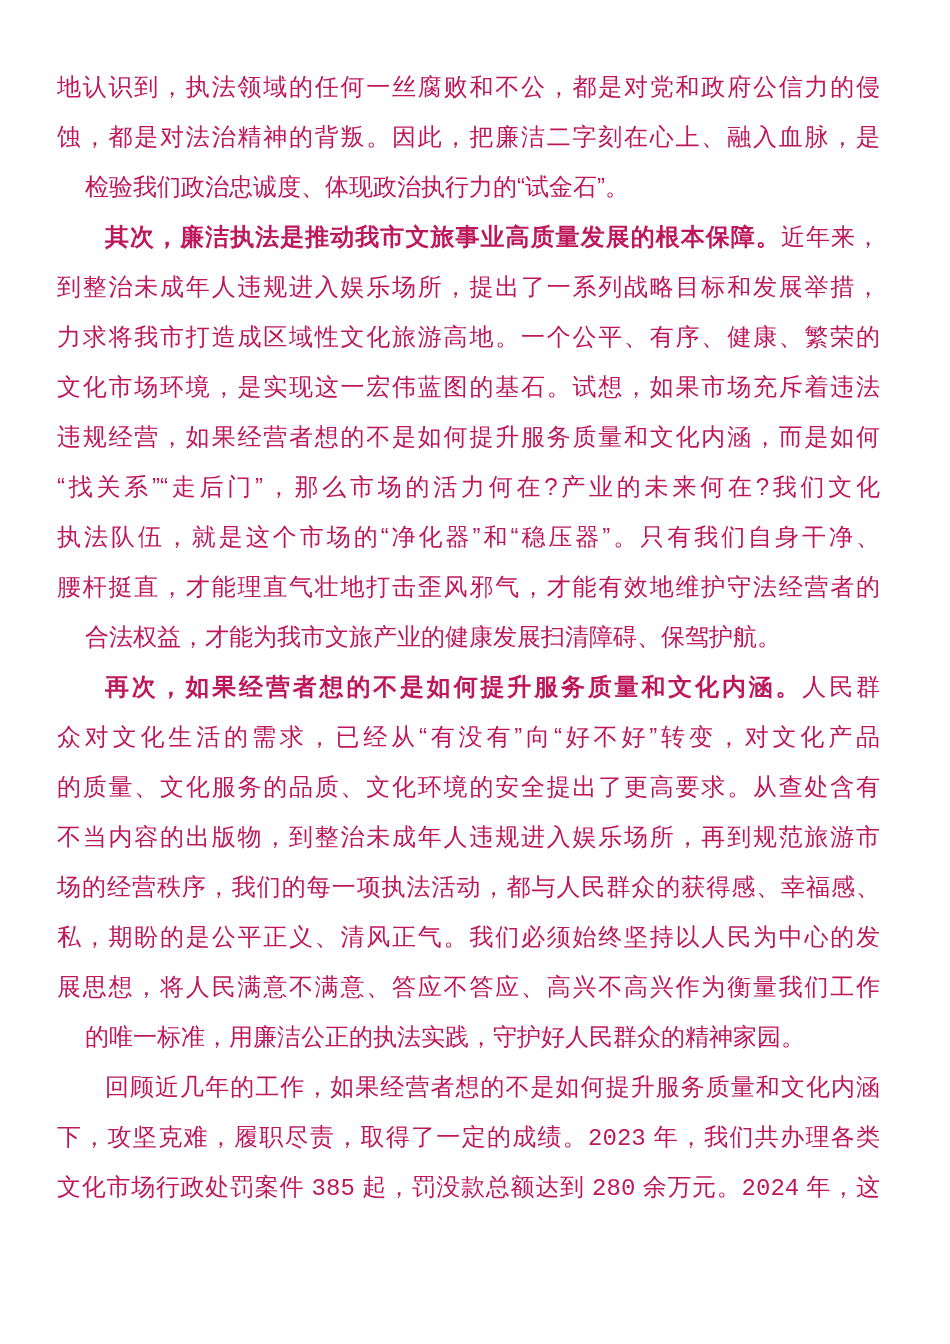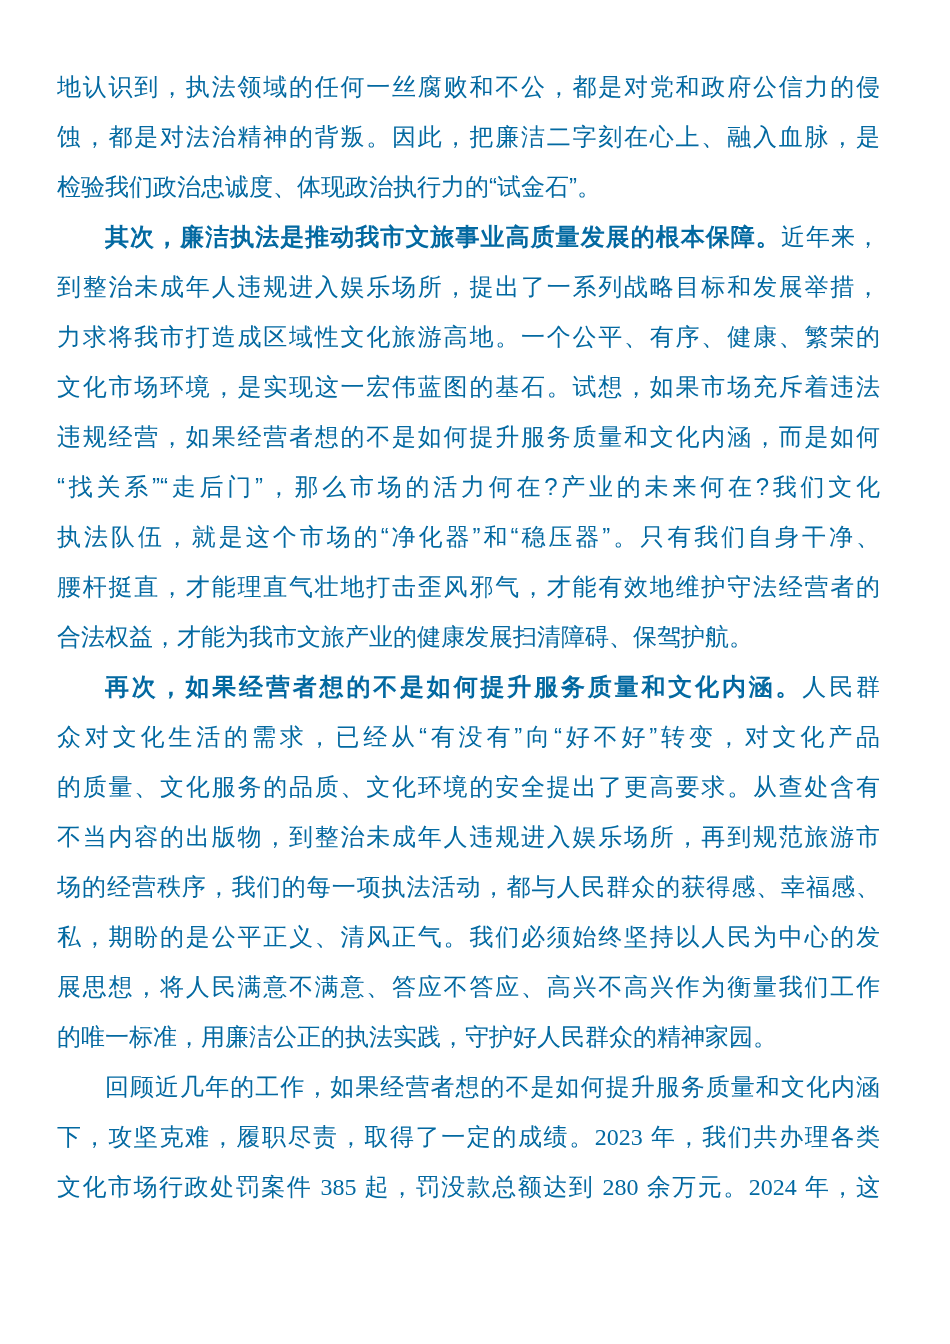--- a/index.html
+++ b/index.html
@@ -7,49 +7,50 @@
     padding: 0;
     background: #ffffff;
   }
   .page {
     position: relative;
     width: 950px;
     height: 1344px;
     background: #ffffff;
     overflow: hidden;
     font-family: "Liberation Sans", "DejaVu Sans", sans-serif;
-    color: #0369a1;
+    color: #be185d;
   }
   .text-block {
     position: absolute;
     left: 57px;
     top: 62px;
     width: 823px;
   }
   .line {
     height: 50px;
     line-height: 50px;
     font-size: 24px;
     letter-spacing: 0;
     text-align: justify;
     text-align-last: justify;
     overflow: hidden;
     white-space: normal;
   }
   .line.last {
     text-align-last: left;
+    margin-left: 28px;
   }
   .line.indent {
     text-indent: 48px;
   }
   .seg-bold {
     font-weight: 700;
   }
   .num {
-    font-family: Liberation Serif, serif;
+    font-family: Liberation Mono, monospace;
   }
 </style>
 </head>
 <body>
 
 <div class="page">
   <div class="text-block" id="text-block">
       <div>
         <div class="line"><span>地认识到，执法领域的任何一丝腐败和不公，都是对党和政府公信力的侵</span></div>
         <div class="line"><span>蚀，都是对法治精神的背叛。因此，把廉洁二字刻在心上、融入血脉，是</span></div>

